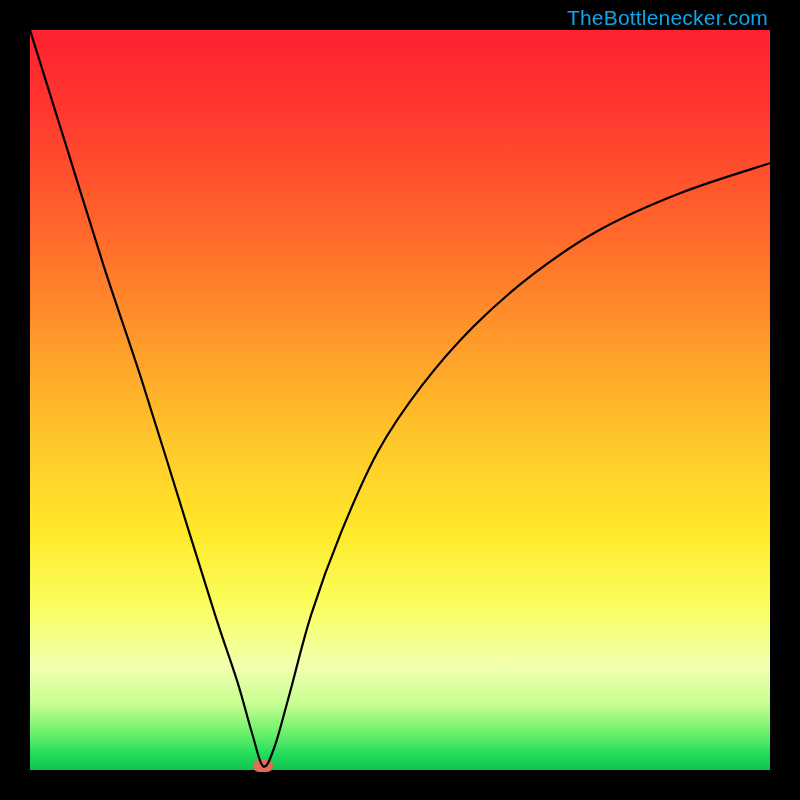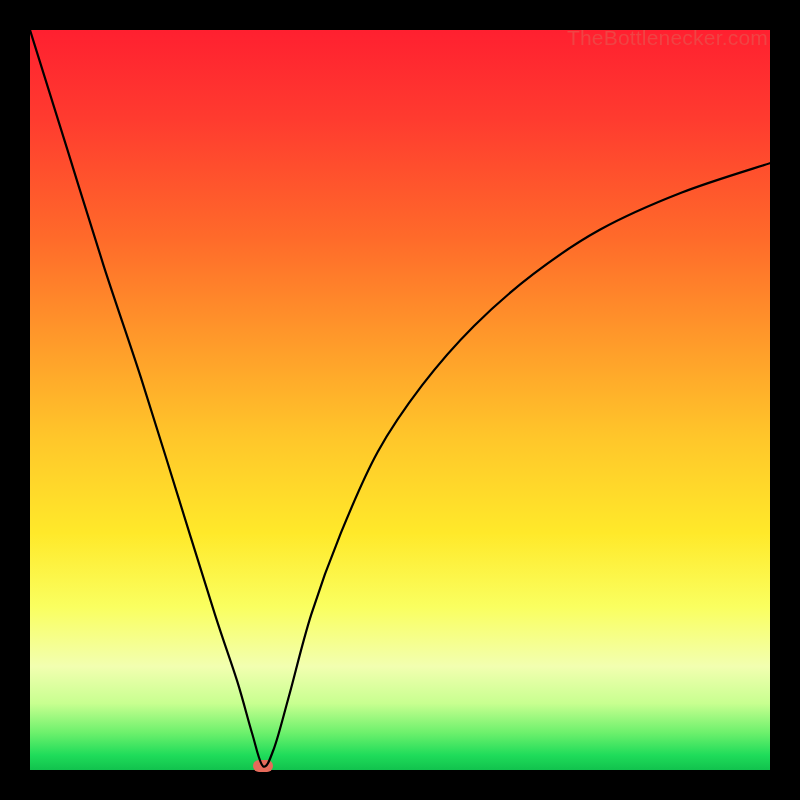--- a/index.html
+++ b/index.html
@@ -36,27 +36,26 @@
       #c8ff90 91%,
       #6cf06c 95%,
       #1fdc5a 98%,
       #11c24d 100%
     );
   }
   .watermark {
     position: absolute;
     top: 6px;
     right: 32px;
-    color: #ef4444;
+    color: #0ea5e9;
     font-size: 21px;
     font-weight: 400;
     letter-spacing: 0.2px;
     user-select: none;
     z-index: 5;
-    margin-top: 20px;
   }
   svg.curve {
     position: absolute;
     left: 0;
     top: 0;
     width: 740px;
     height: 740px;
     z-index: 3;
   }
   .minpoint {

